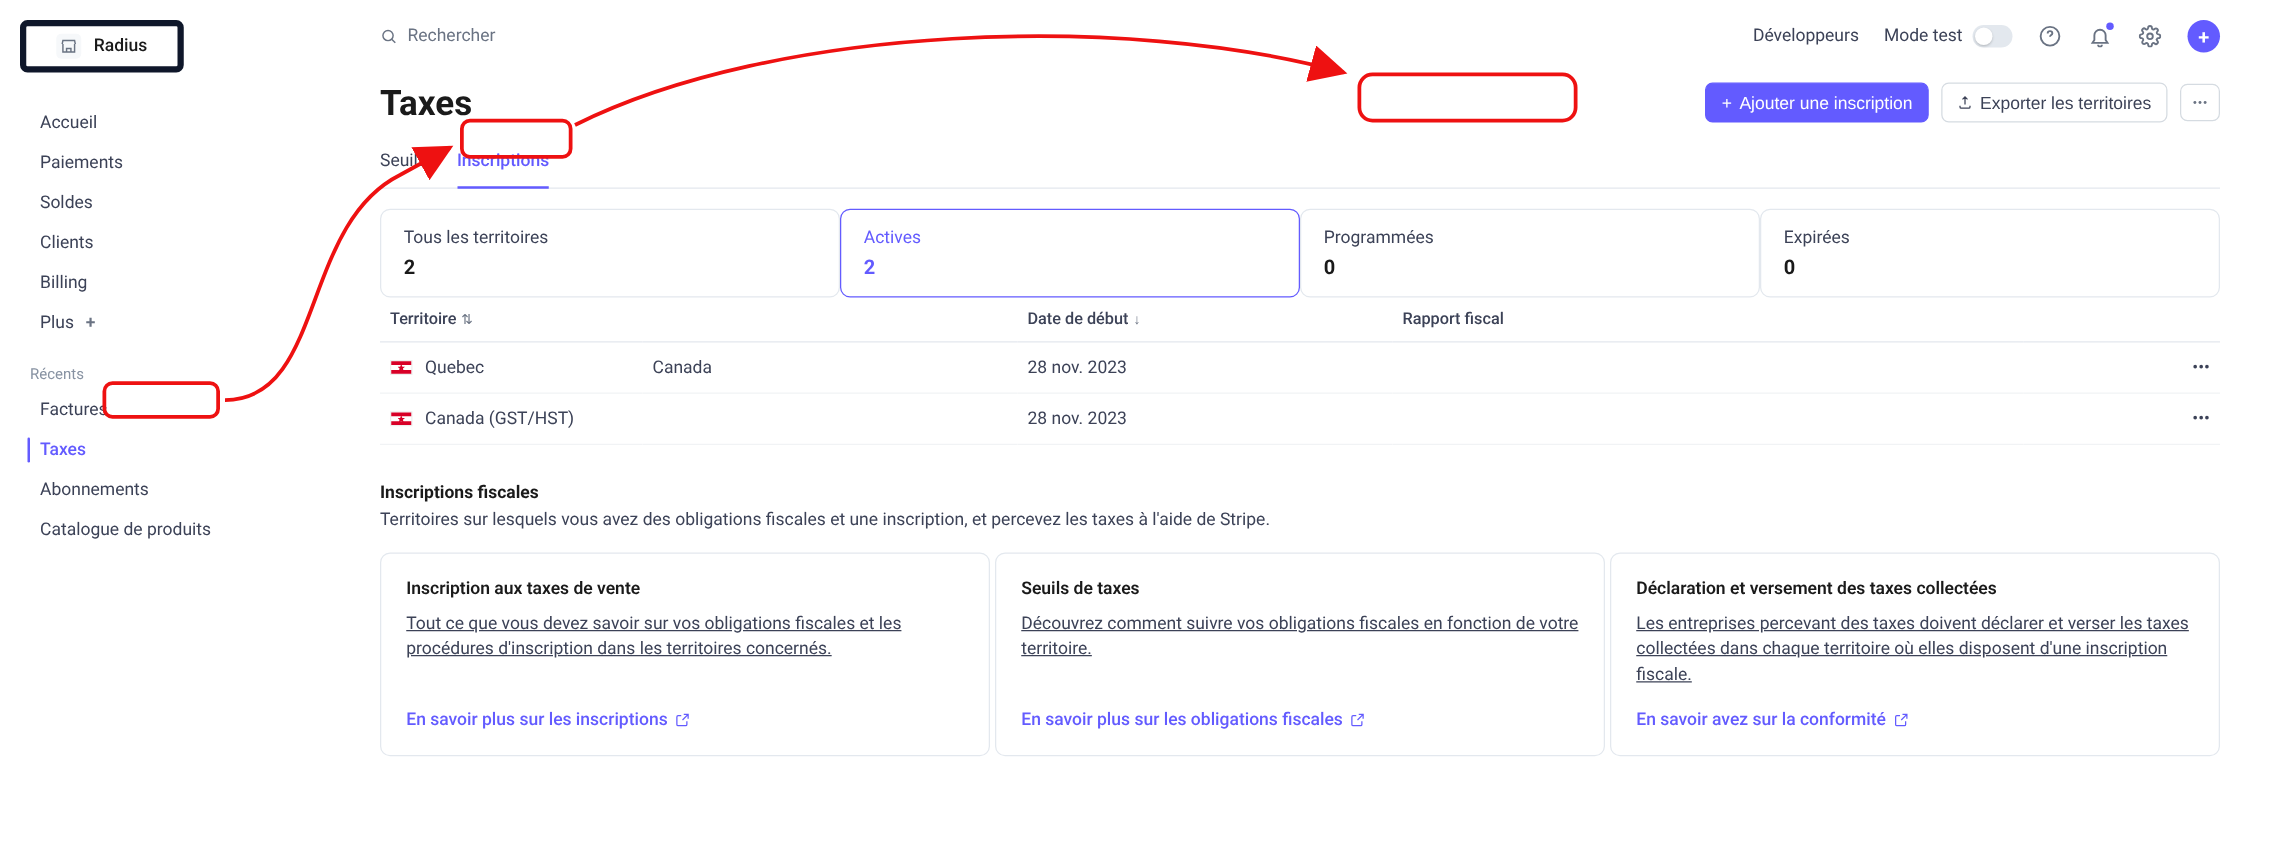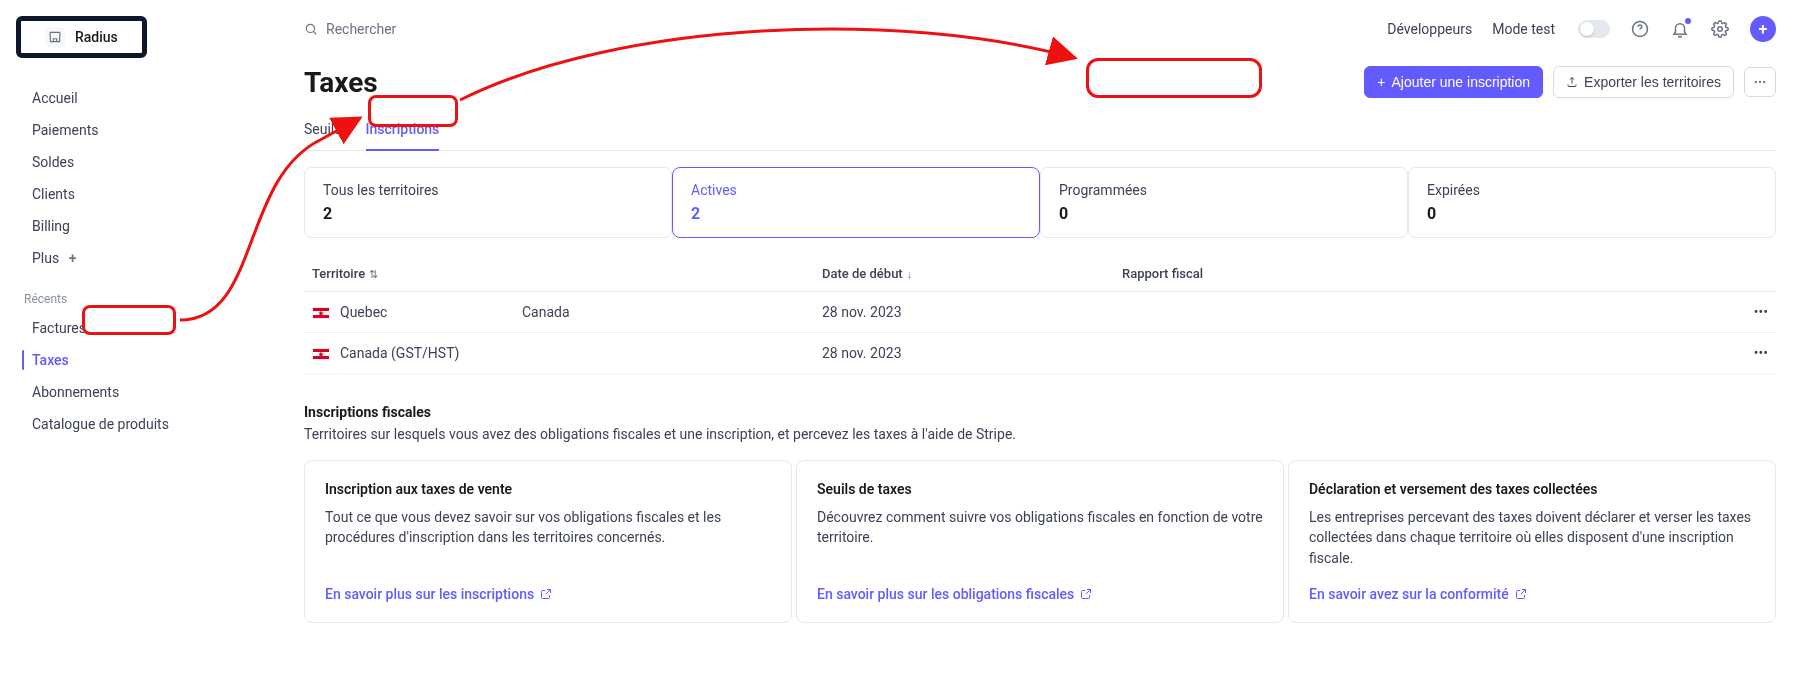--- a/index.html
+++ b/index.html
@@ -27,41 +27,41 @@
 .add-circle { width: 26px; height: 26px; background: #635bff; border-radius: 50%; color: #fff; display: flex; align-items: center; justify-content: center; font-size: 16px; font-weight: 600; cursor: pointer; }
 .page-head { display: flex; align-items: flex-start; justify-content: space-between; }
 .page-title { font-size: 28px; font-weight: 700; }
 .head-actions { display: flex; gap: 10px; align-items: center; }
 .btn { padding: 7px 12px; border-radius: 6px; font-size: 14px; font-weight: 500; display: inline-flex; align-items: center; gap: 6px; cursor: pointer; border: 1px solid #d5dbe1; background: #fff; color: #3c4257; }
 .btn.primary { background: #635bff; color: #fff; border-color: #635bff; }
 .btn.icon-only { padding: 7px 8px; }
 .tabs { display: flex; gap: 24px; border-bottom: 1px solid #e3e8ee; margin-top: 14px; margin-bottom: 16px; }
 .tab { padding: 8px 0 12px; font-size: 14px; color: #3c4257; cursor: pointer; }
 .tab.active { color: #635bff; font-weight: 500; border-bottom: 2px solid #635bff; margin-bottom: -1px; }
-.stat-row { display: flex; margin-bottom: 18px; }
+.stat-row { display: flex; }
 .stat-card { flex: 1; border: 1px solid #e3e8ee; border-radius: 8px; padding: 14px 18px; }
 .stat-card.active { border-color: #635bff; }
 .stat-label { font-size: 14px; color: #3c4257; margin-bottom: 6px; }
 .stat-card.active .stat-label, .stat-card.active .stat-value { color: #635bff; }
 .stat-value { font-size: 16px; font-weight: 700; }
 .table { width: 100%; border-collapse: collapse; }
 .table th { text-align: left; font-weight: 500; font-size: 13px; color: #3c4257; padding: 10px 8px; border-bottom: 1px solid #e3e8ee; }
 .table td { padding: 12px 8px; font-size: 14px; color: #3c4257; border-bottom: 1px solid #f1f3f5; }
 .flag { display: inline-block; width: 18px; height: 12px; margin-right: 10px; vertical-align: middle; position: relative; background: #fff; border: 1px solid #eee; }
 .flag::before, .flag::after { content: ""; position: absolute; left: 0; right: 0; height: 3px; background: #d80027; }
 .flag::before { top: 0; }
 .flag::after { bottom: 0; }
 .flag .leaf { position: absolute; left: 50%; top: 50%; transform: translate(-50%,-50%); width: 6px; height: 6px; background: #d80027; clip-path: polygon(50% 0, 65% 35%, 100% 35%, 72% 58%, 85% 100%, 50% 75%, 15% 100%, 28% 58%, 0 35%, 35% 35%); }
 .row-actions { color: #6a7383; text-align: right; }
 .section-title { font-size: 14px; font-weight: 700; margin: 30px 0 6px; }
 .section-desc { font-size: 14px; color: #3c4257; margin-bottom: 18px; }
 .card-row { display: flex; gap: 4px; }
 .card { flex: 1; border: 1px solid #e3e8ee; border-radius: 8px; padding: 20px; display: flex; flex-direction: column; }
 .card h4 { font-size: 14px; font-weight: 600; margin-bottom: 10px; }
-.card p { font-size: 14px; color: #3c4257; line-height: 1.45; flex: 1; }
+.card p { font-size: 14px; color: #3c4257; line-height: 1.45; flex: 1; text-decoration: underline; }
 .card a { margin-top: 18px; font-size: 14px; color: #635bff; font-weight: 500; text-decoration: none; display: inline-flex; gap: 6px; align-items: center; }
 .sort-icon, .arrow-down { font-size: 11px; color: #6a7383; margin-left: 4px; }
 .ext { width: 12px; height: 12px; }
 .redbox { position: absolute; border: 3px solid #e11; border-radius: 8px; pointer-events: none; }
 .annot-layer { position: absolute; inset: 0; pointer-events: none; }
 svg { display: block; }
 </style>
 </head>
 <body>
 
@@ -118,21 +118,21 @@
     <div class="topbar">
       <div class="search">
         <svg class="mag" viewBox="0 0 24 24" fill="none" stroke="#6a7383" stroke-width="2">
             <circle cx="11" cy="11" r="7"></circle>
             <path d="M21 21l-5-5"></path>
           </svg>
         <span>Rechercher</span>
       </div>
       <div class="top-links">
         <span>Développeurs</span>
-        <span style="display:flex;align-items:center;gap:23px">
+        <span style="display:flex;align-items:center;gap:8px">
           <span>Mode test</span>
           <span class="toggle"></span>
         </span>
         <span class="icon-btn">
             <svg width="18" height="18" viewBox="0 0 24 24" fill="none" stroke="#6a7383" stroke-width="2">
               <circle cx="12" cy="12" r="10"></circle>
               <path d="M9.5 9a2.5 2.5 0 115 0c0 1.5-2.5 2-2.5 3.5M12 17h.01"></path>
             </svg>
           </span>
         <span class="icon-btn bell">

